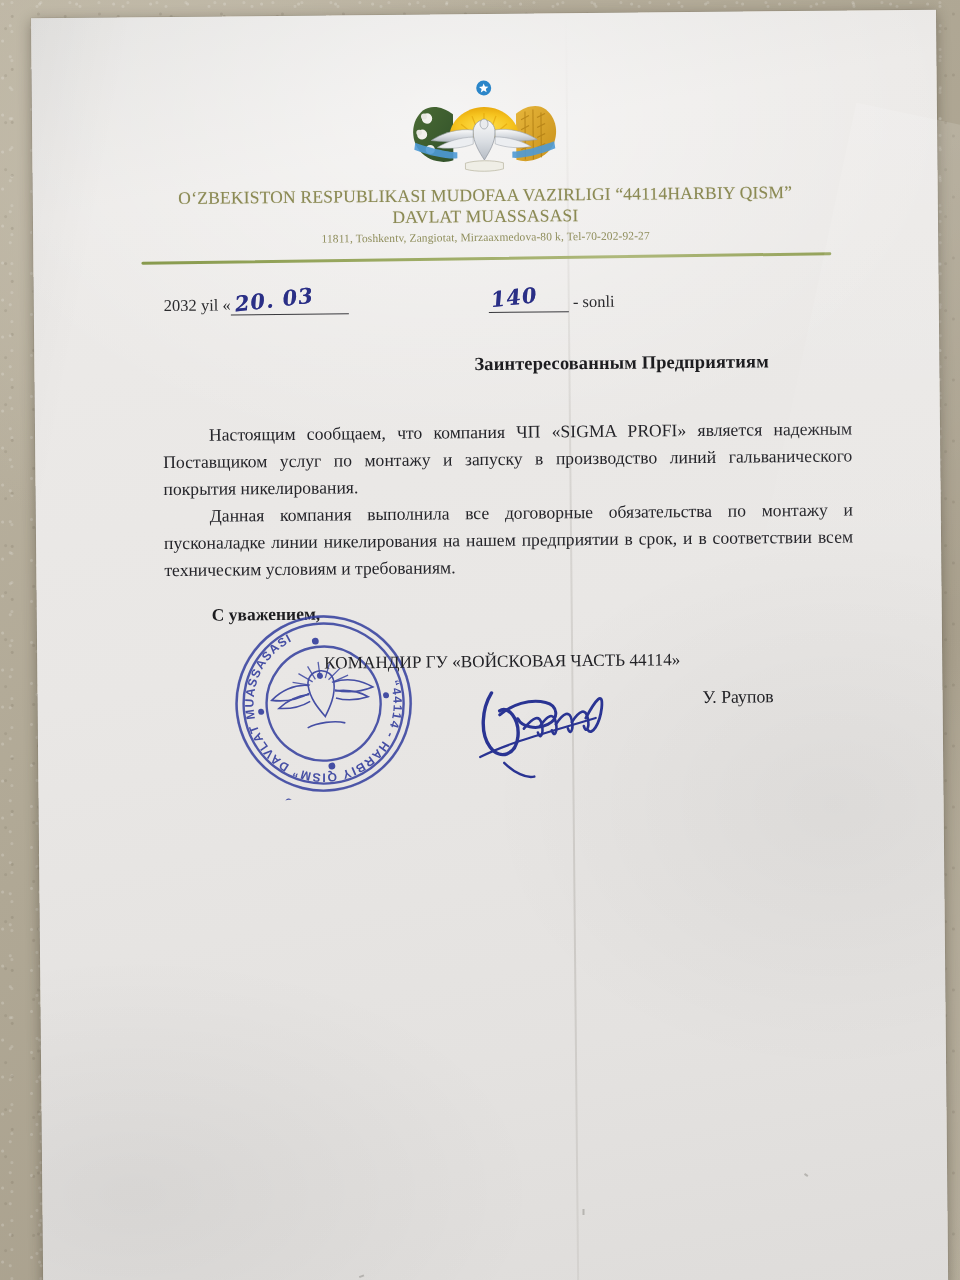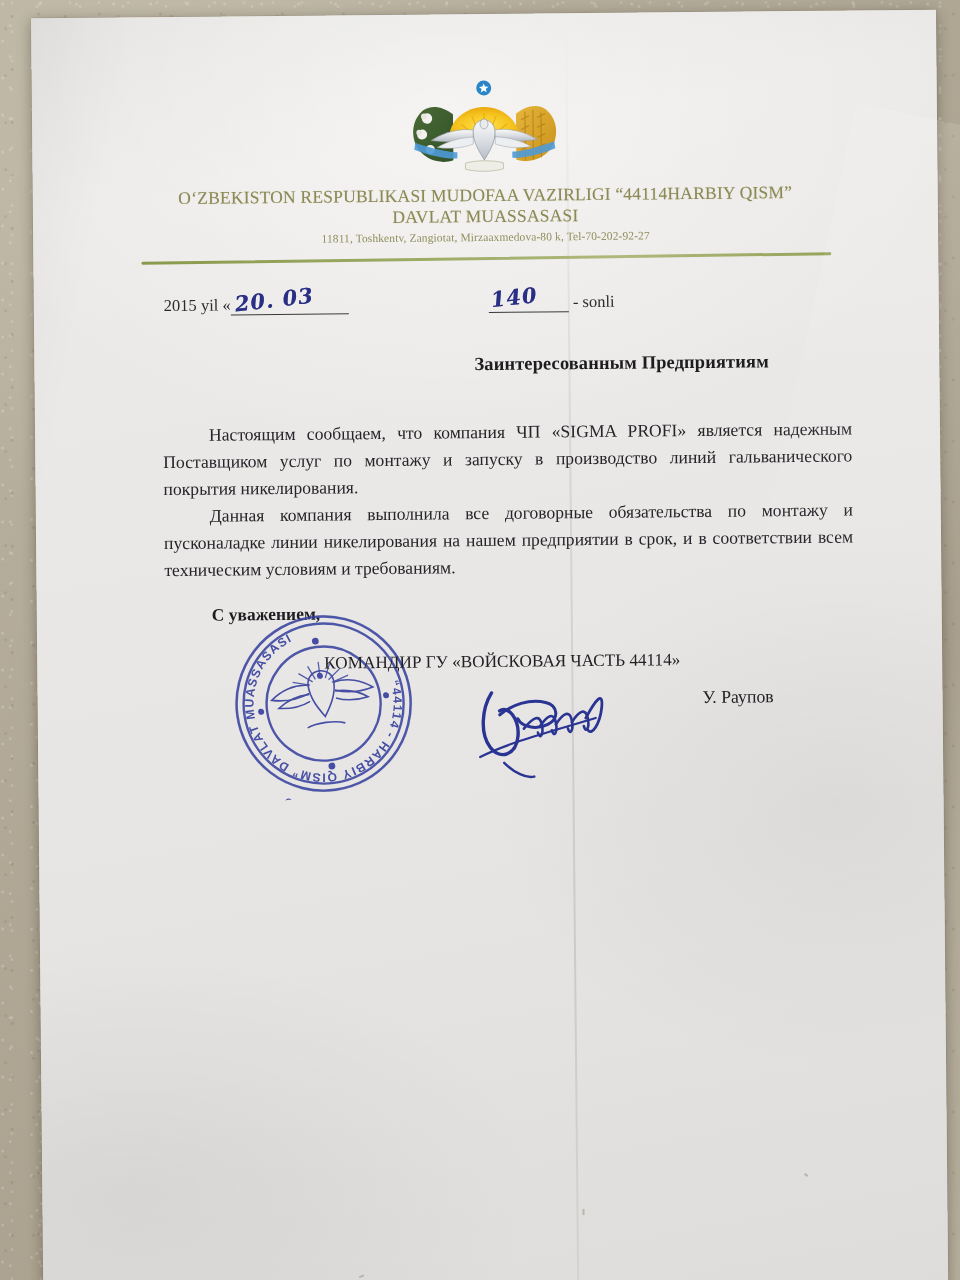--- a/index.html
+++ b/index.html
@@ -328,21 +328,21 @@
 
       <div class="org-lines">
         <div class="org-name">O‘ZBEKISTON RESPUBLIKASI  MUDOFAA VAZIRLIGI “44114HARBIY QISM”</div>
         <div class="org-name">DAVLAT MUASSASASI</div>
         <div class="org-addr">11811, Toshkentv, Zangiotat, Mirzaaxmedova-80 k, Tel-70-202-92-27</div>
       </div>
       <div class="rule"></div>
 
       <div class="meta-row">
         <div class="meta-date">
-          <span>2015 yil «</span><span class="ul"><span class="ink ink-date">20. 03</span></span>
+          <span>2032 yil «</span><span class="ul"><span class="ink ink-date">20. 03</span></span>
         </div>
         <div class="meta-num">
           <span class="ul"><span class="ink ink-num">140</span></span> <span>- sonli</span>
         </div>
       </div>
 
       <div class="addressee">Заинтересованным Предприятиям</div>
 
       <div class="body-block">
         <p>Настоящим сообщаем, что компания ЧП «SIGMA PROFI» является надежным Поставщиком услуг по монтажу и запуску в производство линий гальванического покрытия никелирования.</p>

